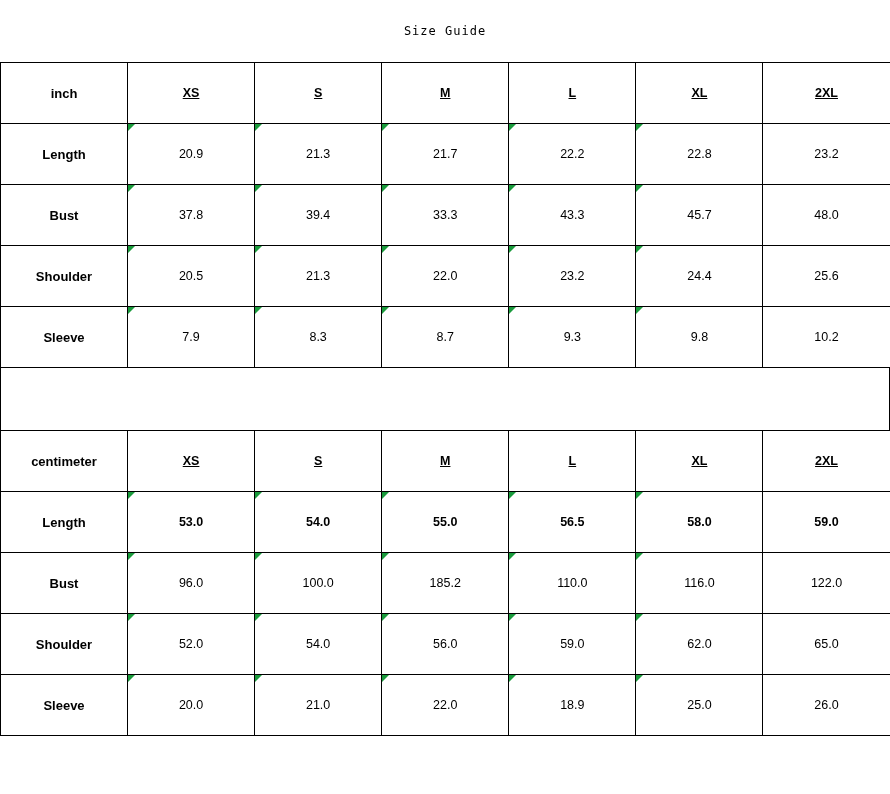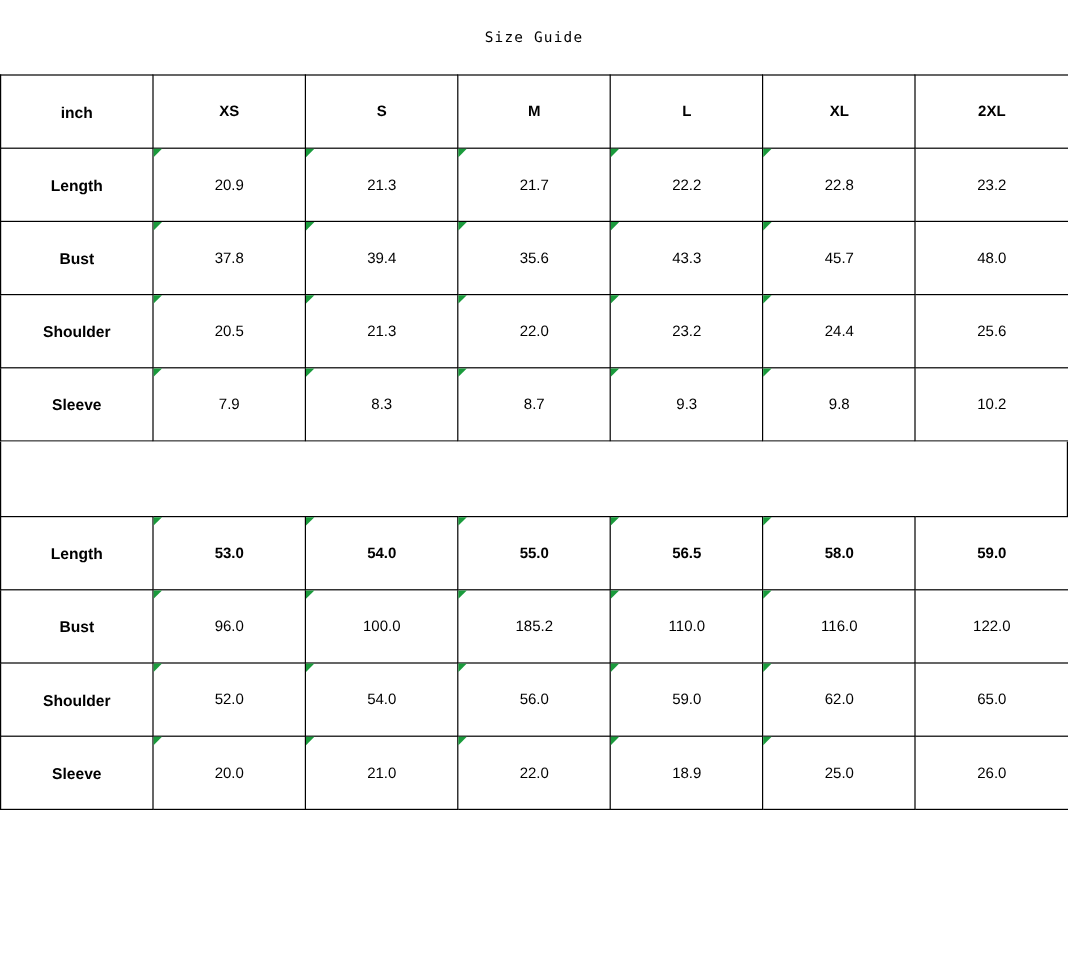--- a/index.html
+++ b/index.html
@@ -45,20 +45,21 @@
     position: relative;
     padding: 0;
   }
   table.sizetable td.rowhead {
     font-weight: bold;
     font-size: 13px;
   }
   table.sizetable td.colhead {
     font-weight: bold;
     font-size: 12.5px;
+    text-decoration: underline;
   }
   table.sizetable tr.header td {
     height: 61px;
     border-radius: 19px;
   }
   table.sizetable tr.datarow td {
     height: 61px;
   }
   
   table.sizetable col.c0 { width: 127px; }
@@ -128,21 +129,21 @@
         <td class="marked">21.3</td>
         <td class="marked">21.7</td>
         <td class="marked">22.2</td>
         <td class="marked">22.8</td>
         <td>23.2</td>
       </tr>
       <tr class="datarow">
         <td class="rowhead">Bust</td>
         <td class="marked">37.8</td>
         <td class="marked">39.4</td>
-        <td class="marked">35.6</td>
+        <td class="marked">33.3</td>
         <td class="marked">43.3</td>
         <td class="marked">45.7</td>
         <td>48.0</td>
       </tr>
       <tr class="datarow">
         <td class="rowhead">Shoulder</td>
         <td class="marked">20.5</td>
         <td class="marked">21.3</td>
         <td class="marked">22.0</td>
         <td class="marked">23.2</td>
@@ -169,20 +170,29 @@
     <colgroup>
       <col class="c0">
         <col class="cx">
         <col class="cx">
         <col class="cx">
         <col class="cx">
         <col class="cx">
         <col class="cx">
     </colgroup>
     <tbody>
+      <tr class="header">
+        <td class="rowhead">centimeter</td>
+        <td class="colhead">XS</td>
+        <td class="colhead">S</td>
+        <td class="colhead">M</td>
+        <td class="colhead">L</td>
+        <td class="colhead">XL</td>
+        <td class="colhead">2XL</td>
+      </tr>
       <tr class="datarow">
         <td class="rowhead">Length</td>
         <td class="marked bold-cell">53.0</td>
         <td class="marked bold-cell">54.0</td>
         <td class="marked bold-cell">55.0</td>
         <td class="marked bold-cell">56.5</td>
         <td class="marked bold-cell">58.0</td>
         <td class="bold-cell">59.0</td>
       </tr>
       <tr class="datarow">

